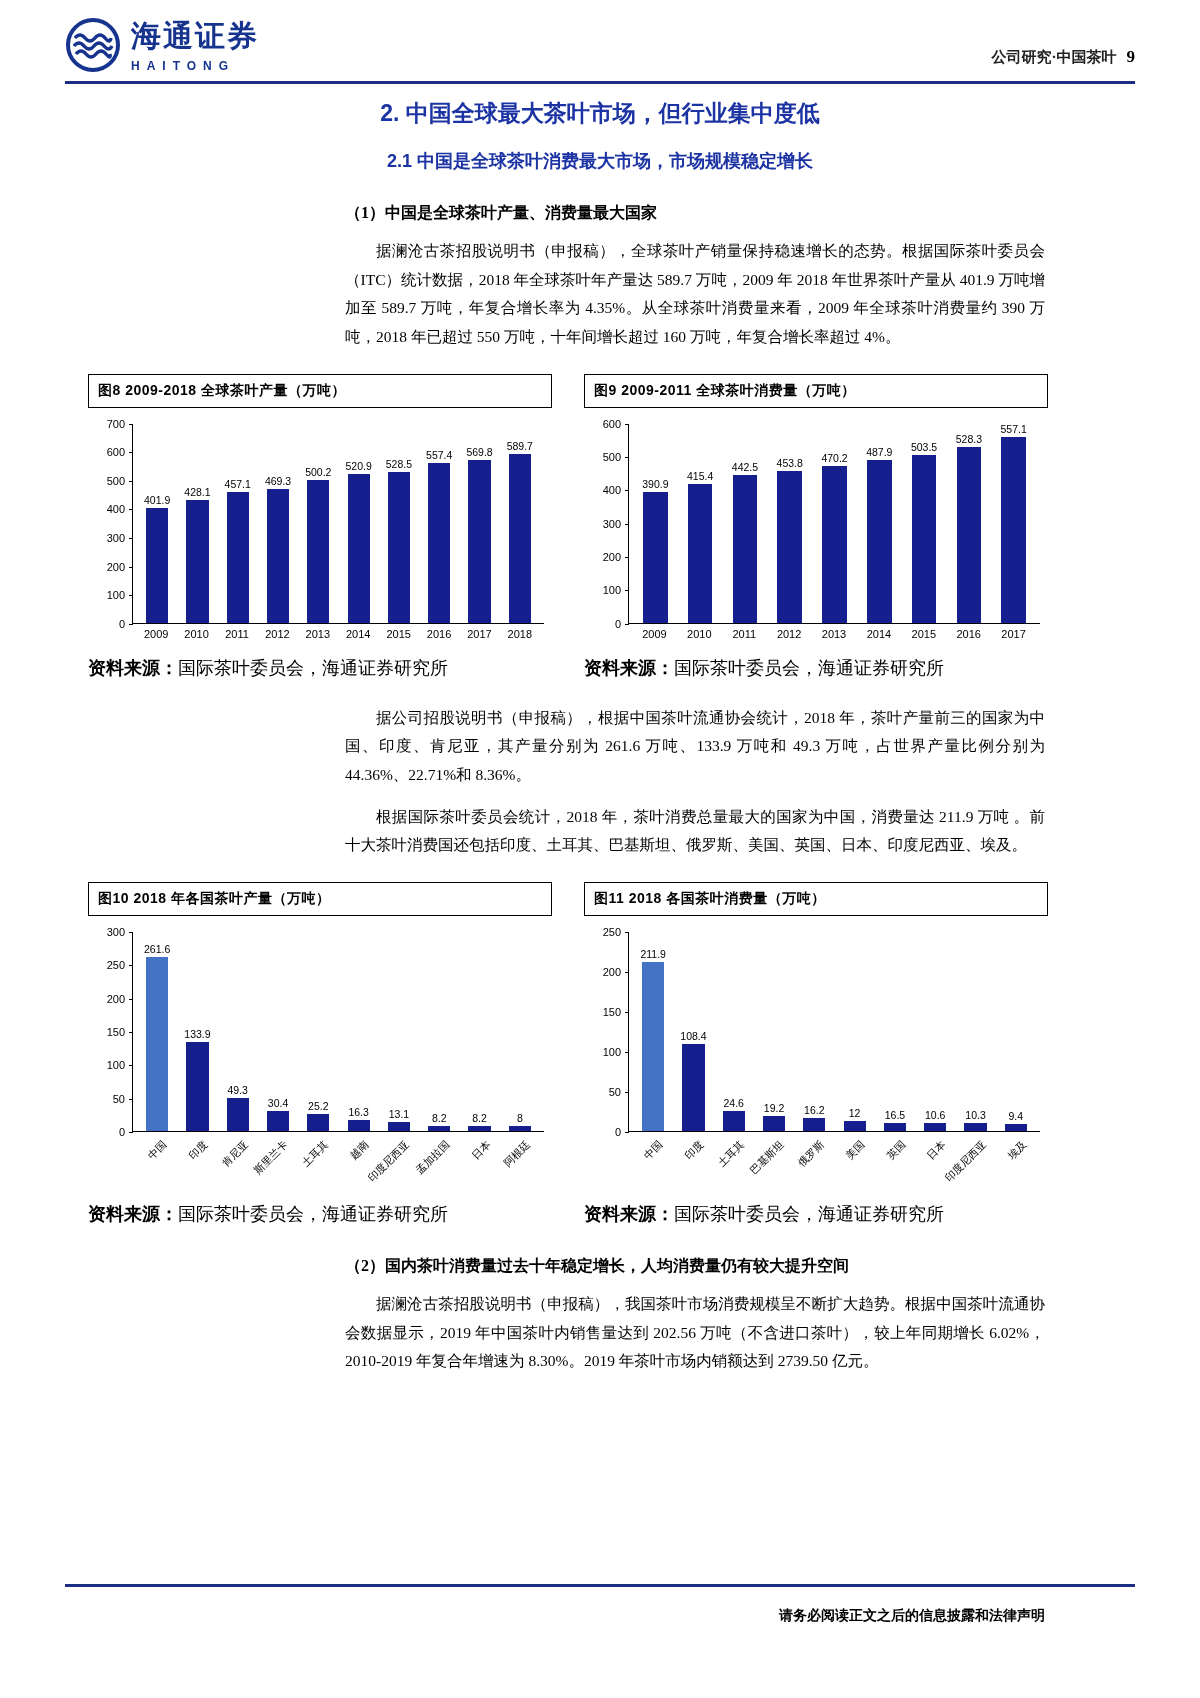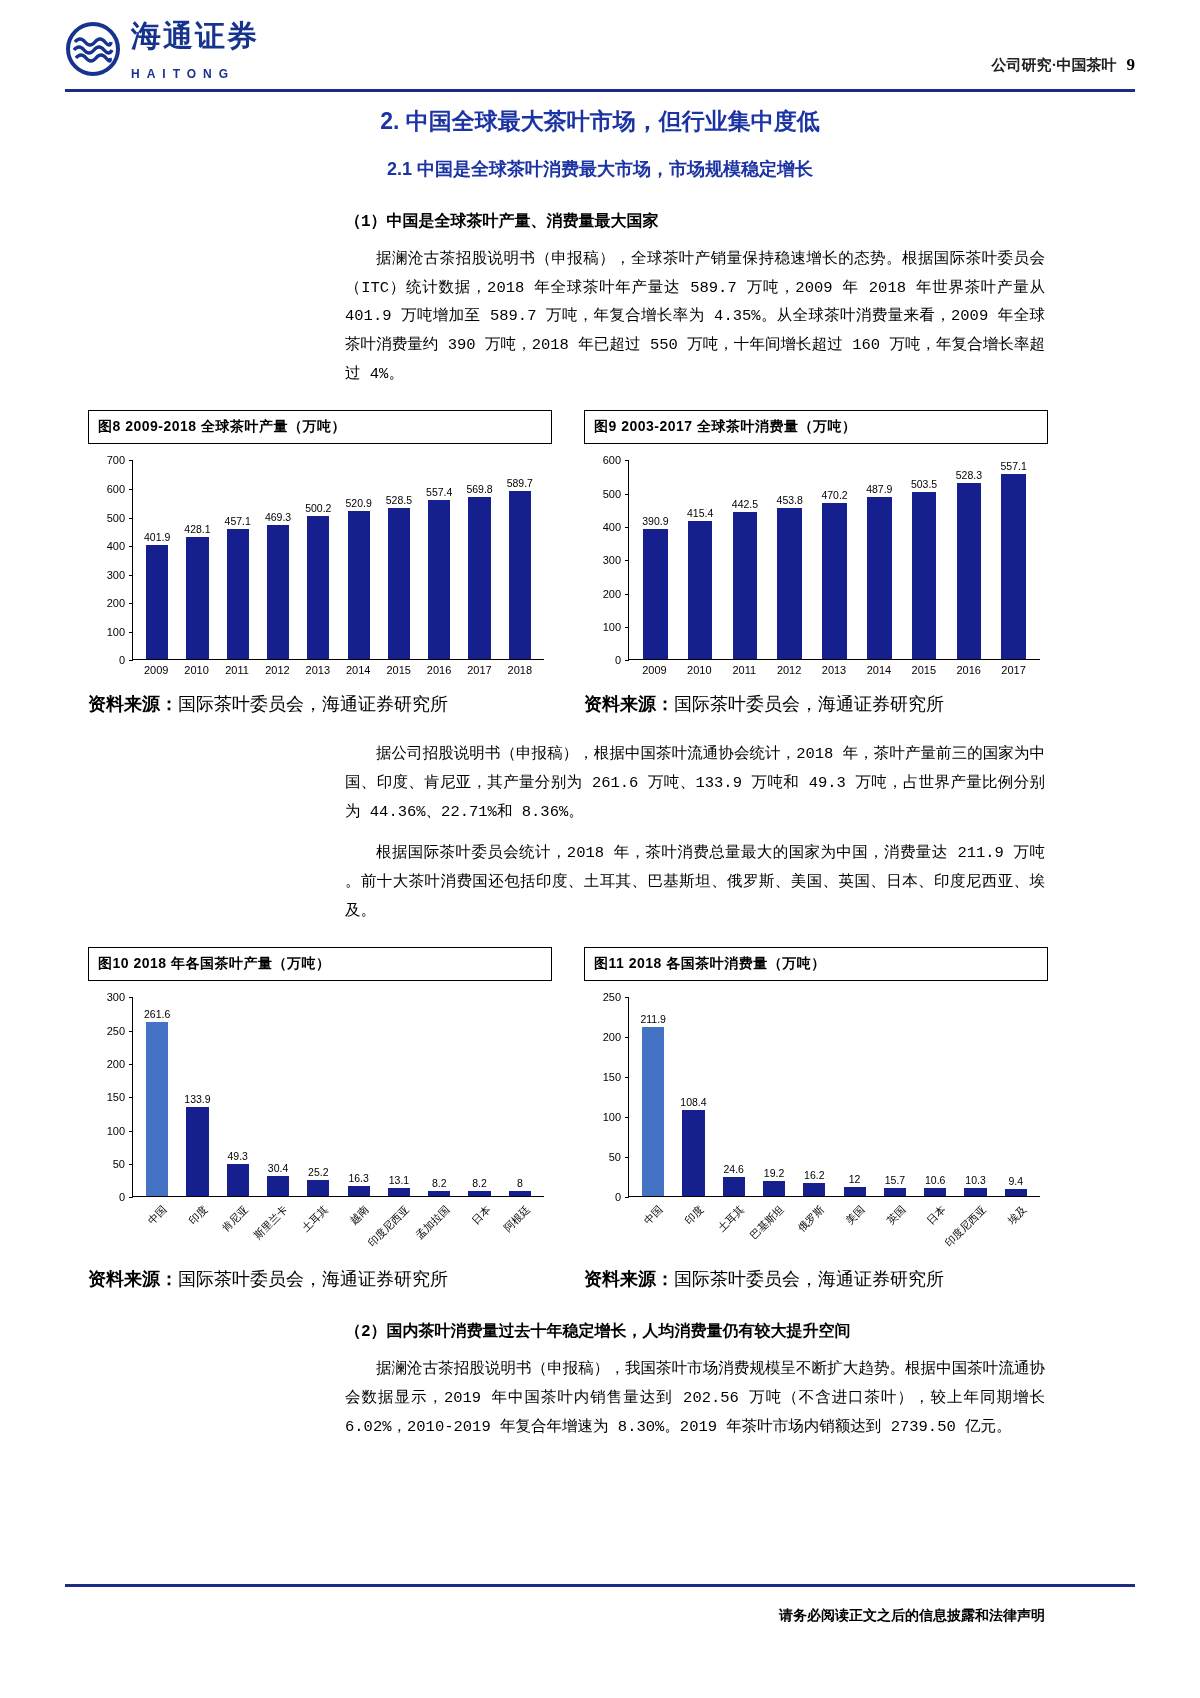--- a/index.html
+++ b/index.html
@@ -8,32 +8,32 @@
     width: 1200px; height: 1698px; position: relative;
     font-family: "Liberation Sans", sans-serif; color: #000;
     overflow: hidden;
   }
   .page { padding: 0 60px; position: relative; height: 100%; }
 
   
   header { display:flex; justify-content:space-between; align-items:flex-end; padding: 16px 5px 8px 5px; }
   .logo { display:flex; align-items:center; gap:10px; }
   .logo-text .logo-cn { font-size:30px; font-weight:bold; color: var(--brand); font-family:"Liberation Serif", serif; letter-spacing:2px; }
-  .logo-text .logo-en { font-size:12px; font-weight:bold; color: var(--brand); letter-spacing:7px; margin-top:10px; }
+  .logo-text .logo-en { font-size:12px; font-weight:bold; color: var(--brand); letter-spacing:7px; margin-top:2px; }
   .header-right { font-weight:bold; font-size:15px; color:#222; padding-bottom:6px; font-family:"Liberation Serif", serif; }
   .header-right .pageno { font-size:17px; color:#000; margin-left:10px; }
   .header-rule { border-top: 3px solid var(--rule); margin: 0 5px; }
   .footer-rule { border-top: 3px solid var(--rule); margin: 0 5px; }
 
   
   h1 { font-size: 23px; font-weight: bold; color: var(--accent); text-align:center; margin-top: 14px; }
   h2 { font-size: 18px; font-weight: bold; color: var(--accent); text-align:center; margin-top: 20px; }
 
   
-  .textblock { margin-left: 285px; width: 700px; font-family:Liberation Mono, monospace; }
+  .textblock { margin-left: 285px; width: 700px; font-family:Liberation Serif, serif; }
   .textblock h3 { font-size: 16px; font-weight: bold; margin-top: 30px; }
   .tb2 { margin-top: 24px; }
   .textblock p { font-size: 15.5px; line-height: 1.85; text-align: justify; text-indent: 2em; margin-top: 13px; }
 
   
   .figures-row { display:flex; gap: 32px; margin: 22px 0 0 28px; width: 960px; }
   .figure { flex:1; min-width:0; }
   .figure-title { border: 1px solid #000; font-weight: bold; font-size: 14px; padding: 7px 9px; letter-spacing: 0.5px; }
   .chart { margin-top: 16px; }
   .plot { position: relative; margin-left: 44px; margin-right: 8px; border-left: 1px solid #000; border-bottom: 1px solid #000; }
@@ -164,21 +164,21 @@
             <div class="xlabel"><span>2014</span></div>
             <div class="xlabel"><span>2015</span></div>
             <div class="xlabel"><span>2016</span></div>
             <div class="xlabel"><span>2017</span></div>
             <div class="xlabel"><span>2018</span></div>
           </div>
         </div>
       <div class="figure-source"><span class="src-label">资料来源：</span><span>国际茶叶委员会，海通证券研究所</span></div>
     </figure>
     <figure class="figure">
-      <figcaption class="figure-title">图9  2003-2017 全球茶叶消费量（万吨）</figcaption>
+      <figcaption class="figure-title">图9  2009-2011 全球茶叶消费量（万吨）</figcaption>
       <div class="chart">
           <div class="plot" style="height: 200px;">
             <div class="ytick" style="top: 200px;">0</div>
             <div class="ytickmark" style="top: 200px;"></div>
             <div class="ytick" style="top: 166.667px;">100</div>
             <div class="ytickmark" style="top: 166.667px;"></div>
             <div class="ytick" style="top: 133.333px;">200</div>
             <div class="ytickmark" style="top: 133.333px;"></div>
             <div class="ytick" style="top: 100px;">300</div>
             <div class="ytickmark" style="top: 100px;"></div>
@@ -380,21 +380,21 @@
               </div>
               <div class="bar-slot">
                 <div class="bar-val">16.2</div>
                 <div class="bar" style="height: 12.96px; background: rgb(21, 32, 142);"></div>
               </div>
               <div class="bar-slot">
                 <div class="bar-val">12</div>
                 <div class="bar" style="height: 9.6px; background: rgb(21, 32, 142);"></div>
               </div>
               <div class="bar-slot">
-                <div class="bar-val">15.7</div>
+                <div class="bar-val">16.5</div>
                 <div class="bar" style="height: 8.56px; background: rgb(21, 32, 142);"></div>
               </div>
               <div class="bar-slot">
                 <div class="bar-val">10.6</div>
                 <div class="bar" style="height: 8.48px; background: rgb(21, 32, 142);"></div>
               </div>
               <div class="bar-slot">
                 <div class="bar-val">10.3</div>
                 <div class="bar" style="height: 8.24px; background: rgb(21, 32, 142);"></div>
               </div>

